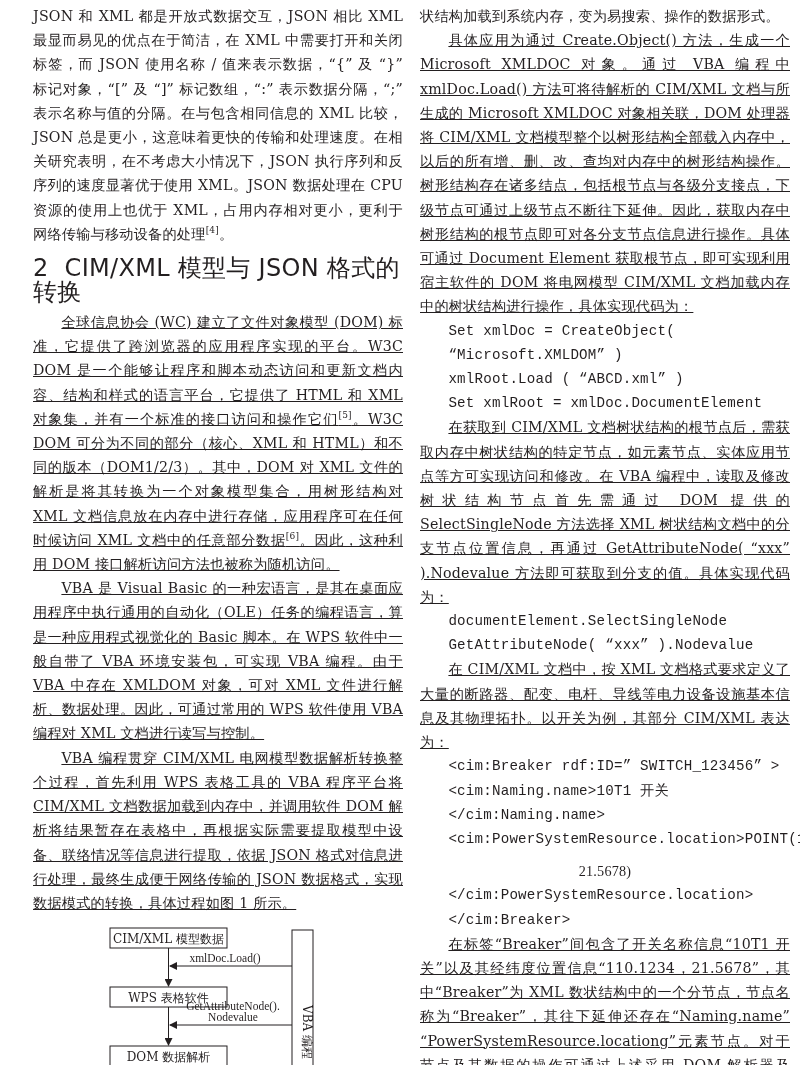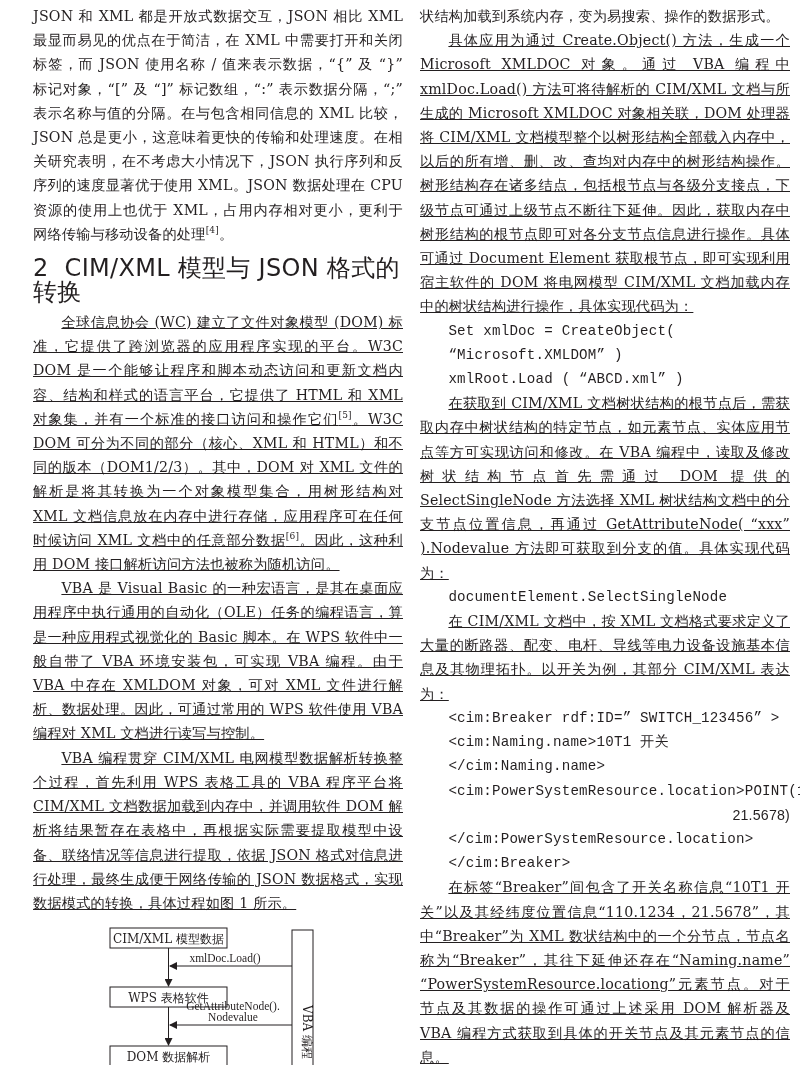--- a/index.html
+++ b/index.html
@@ -4,21 +4,21 @@
 <style>
   html, body { margin:0; padding:0; background:#ffffff; }
   body { width:800px; height:1065px; position:relative; overflow:hidden;
          font-family:"DejaVu Serif", "Liberation Serif", serif; color:#231f20; }
   .col { position:absolute; top:4px; width:370px; }
   .col-left { left:33px; }
   .col-right { left:420px; }
   p { margin:0; font-size:14.2px; line-height:24.2px; text-align:justify; text-justify:inter-character; letter-spacing:0.2px; }
   p.indent { text-indent:2em;text-decoration:underline; }
   p.code { padding-left:2em; text-align:left; font-family:Liberation Mono, monospace; font-size:14.2px; }
-  p.code-cont { text-align:right; font-family:Liberation Sans, sans-serif; }
+  p.code-cont { text-align:center; font-family:Liberation Serif, serif;margin-top:8px; }
   .heading { font-size:24px; line-height:24px; margin:10px 0 6px 0; font-family:"DejaVu Sans", sans-serif; font-weight:normal; letter-spacing:0.3px; }
   .heading .num { margin-right:16px; }
   sup { font-size:9px; line-height:0; vertical-align:6px; }
   .figure { position:relative; width:370px; height:260px; margin:6px 0 0 0; }
   .figure svg { position:absolute; left:0; top:0; }
 </style>
 </head>
 <body>
 
 <div class="col col-left">
@@ -79,22 +79,24 @@
 
   </div>
 
 </div>
 
 <div class="col col-right">
   <p>状结构加载到系统内存，变为易搜索、操作的数据形式。</p>
   <p class="indent">具体应用为通过 Create.Object() 方法，生成一个 Microsoft XMLDOC 对象。通过 VBA 编程中 xmlDoc.Load() 方法可将待解析的 CIM/XML 文档与所生成的 Microsoft XMLDOC 对象相关联，DOM 处理器将 CIM/XML 文档模型整个以树形结构全部载入内存中，以后的所有增、删、改、查均对内存中的树形结构操作。树形结构存在诸多结点，包括根节点与各级分支接点，下级节点可通过上级节点不断往下延伸。因此，获取内存中树形结构的根节点即可对各分支节点信息进行操作。具体可通过 Document Element 获取根节点，即可实现利用宿主软件的 DOM 将电网模型 CIM/XML 文档加载内存中的树状结构进行操作，具体实现代码为：</p>
   <p class="code">Set xmlDoc = CreateObject( “Microsoft.XMLDOM” )</p>
   <p class="code">xmlRoot.Load ( “ABCD.xml” )</p>
+  <p class="code">Set xmlRoot = xmlDoc.DocumentElement</p>
   <p class="indent">在获取到 CIM/XML 文档树状结构的根节点后，需获取内存中树状结构的特定节点，如元素节点、实体应用节点等方可实现访问和修改。在 VBA 编程中，读取及修改树状结构节点首先需通过 DOM 提供的 SelectSingleNode 方法选择 XML 树状结构文档中的分支节点位置信息，再通过 GetAttributeNode( “xxx” ).Nodevalue 方法即可获取到分支的值。具体实现代码为：</p>
   <p class="code">documentElement.SelectSingleNode</p>
+  <p class="code">GetAttributeNode( “xxx” ).Nodevalue</p>
   <p class="indent">在 CIM/XML 文档中，按 XML 文档格式要求定义了大量的断路器、配变、电杆、导线等电力设备设施基本信息及其物理拓扑。以开关为例，其部分 CIM/XML 表达为：</p>
   <p class="code">&lt;cim:Breaker rdf:ID=” SWITCH_123456” &gt;</p>
   <p class="code">&lt;cim:Naming.name&gt;10T1 开关 &lt;/cim:Naming.name&gt;</p>
   <p class="code">&lt;cim:PowerSystemResource.location&gt;POINT(110.1234,</p>
   <p class="code-cont">21.5678)</p>
   <p class="code">&lt;/cim:PowerSystemResource.location&gt;</p>
   <p class="code">&lt;/cim:Breaker&gt;</p>
   <p class="indent">在标签“Breaker”间包含了开关名称信息“10T1 开关”以及其经纬度位置信息“110.1234，21.5678”，其中“Breaker”为 XML 数状结构中的一个分节点，节点名称为“Breaker”，其往下延伸还存在“Naming.name” “PowerSystemResource.locationg”元素节点。对于节点及其数据的操作可通过上述采用 DOM 解析器及 VBA 编程方式获取到具体的开关节点及其元素节点的信息。</p>
 
 </div>

